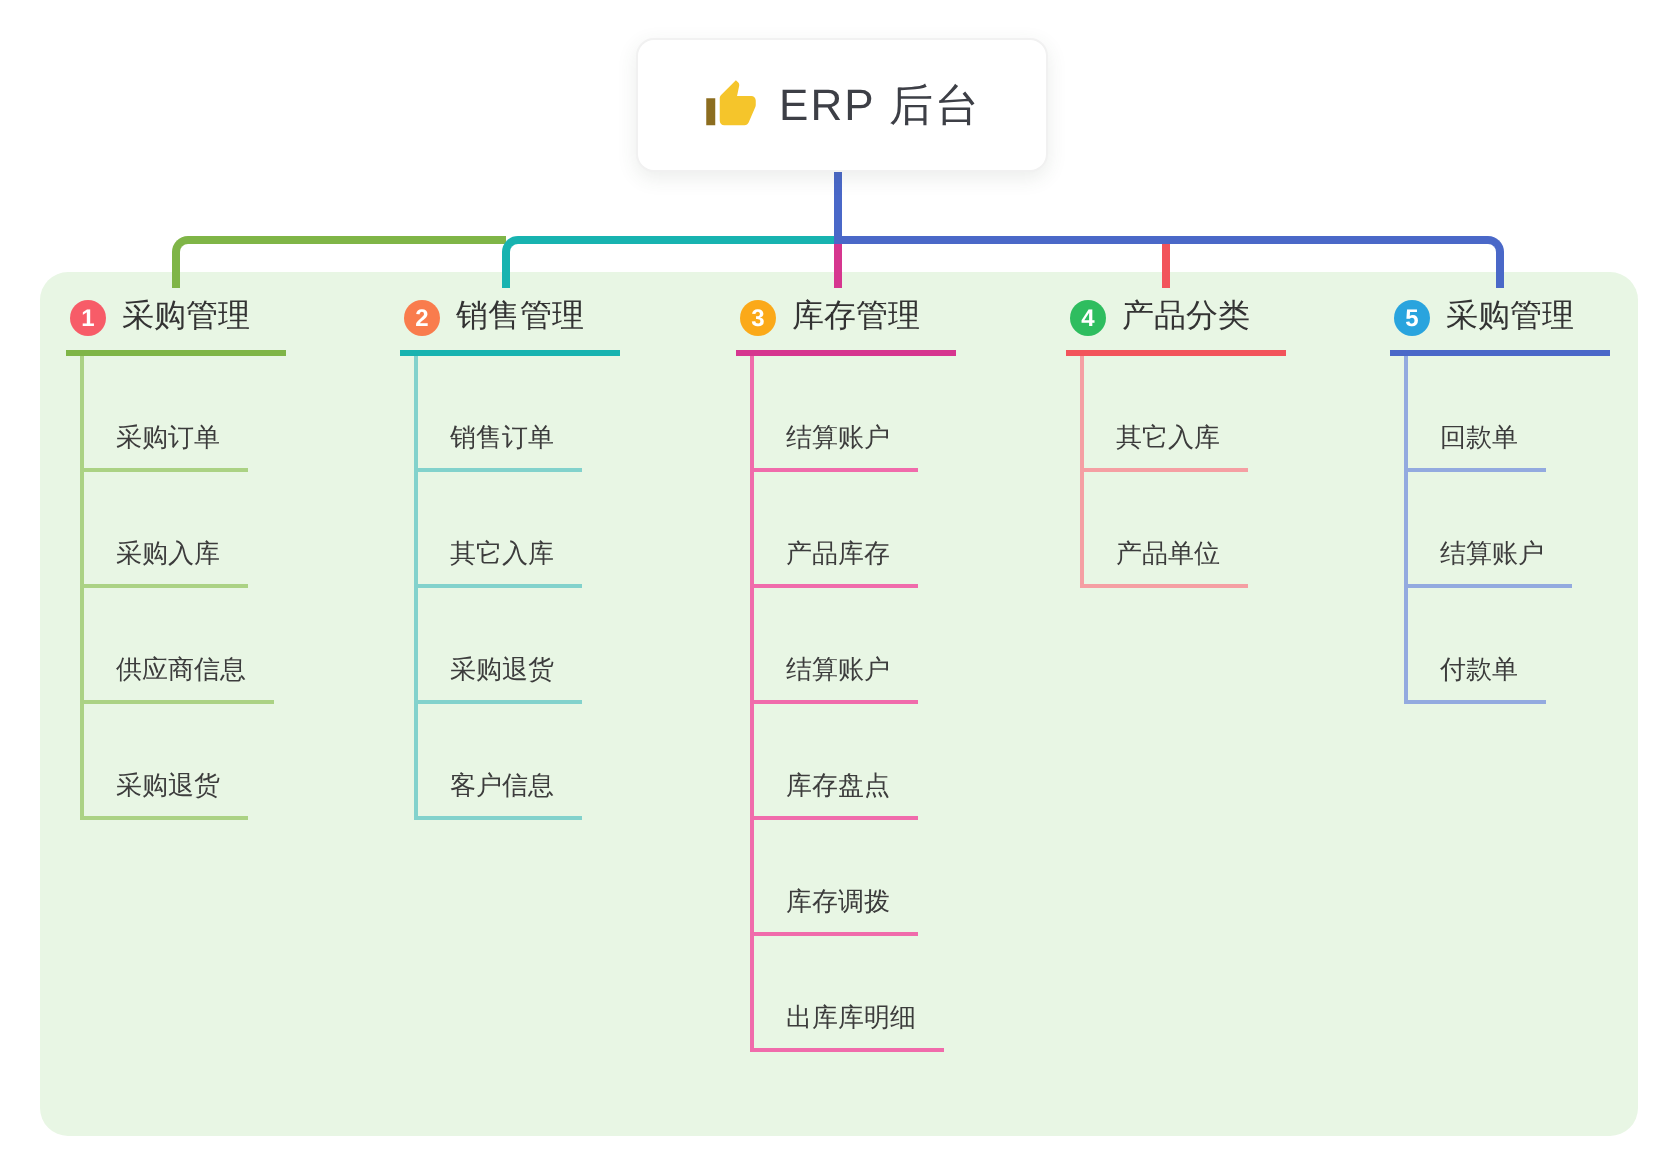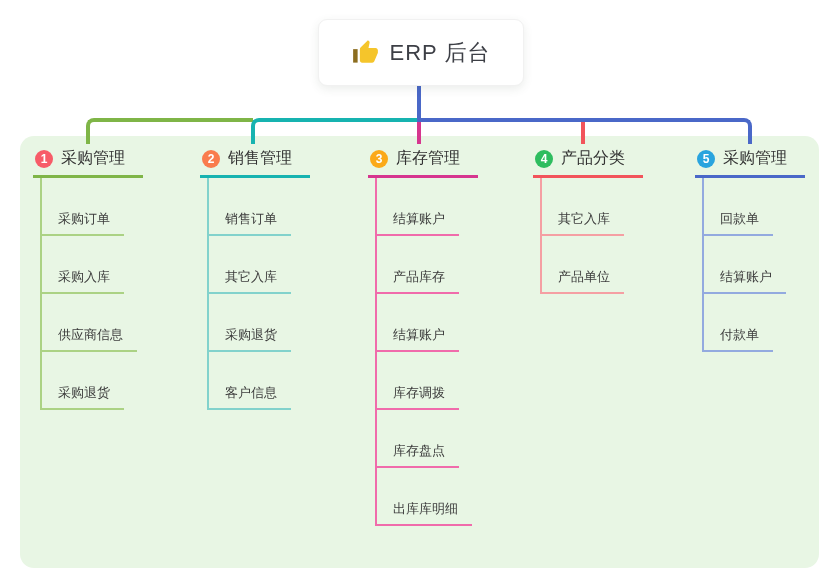--- a/index.html
+++ b/index.html
@@ -115,22 +115,22 @@
 
   <div class="branch b3" style="--hc: #D6368F; --cc: #F06BAB; --bc: #FBA919;">
     <div class="branch-header">
       <span class="badge">3</span>
       <span>库存管理</span>
     </div>
     <div class="children">
       <div class="child">结算账户</div>
       <div class="child">产品库存</div>
       <div class="child">结算账户</div>
+      <div class="child">库存盘点</div>
       <div class="child">库存调拨</div>
-      <div class="child">库存盘点</div>
       <div class="child">出库库明细</div>
     </div>
   </div>
 
   <div class="branch b4" style="--hc: #F2545B; --cc: #F59FA3; --bc: #2EBD5F;">
     <div class="branch-header">
       <span class="badge">4</span>
       <span>产品分类</span>
     </div>
     <div class="children">

